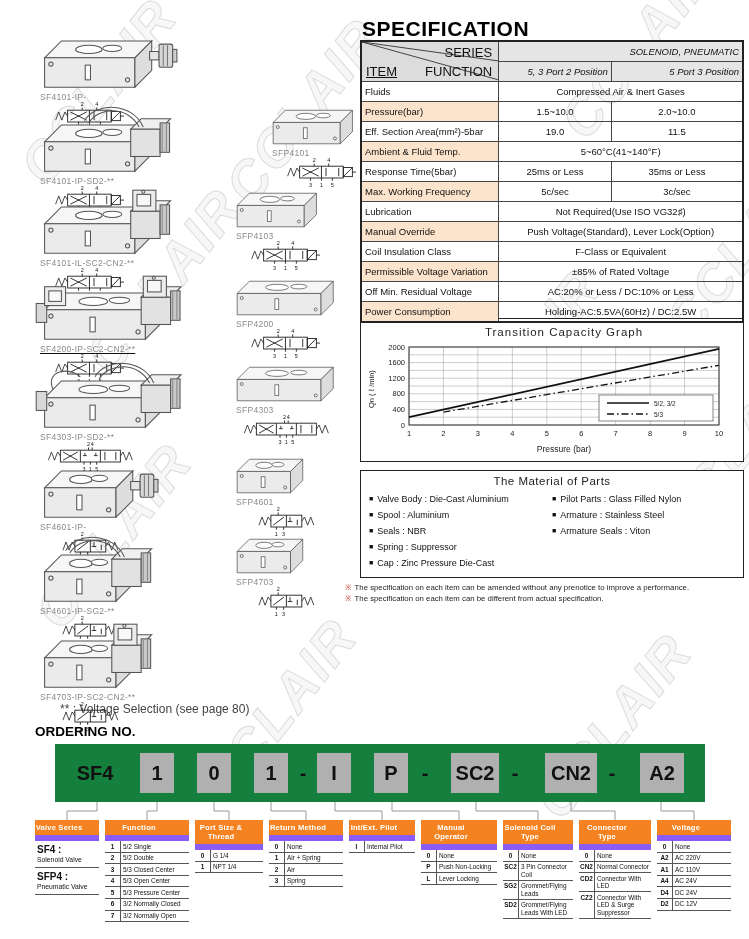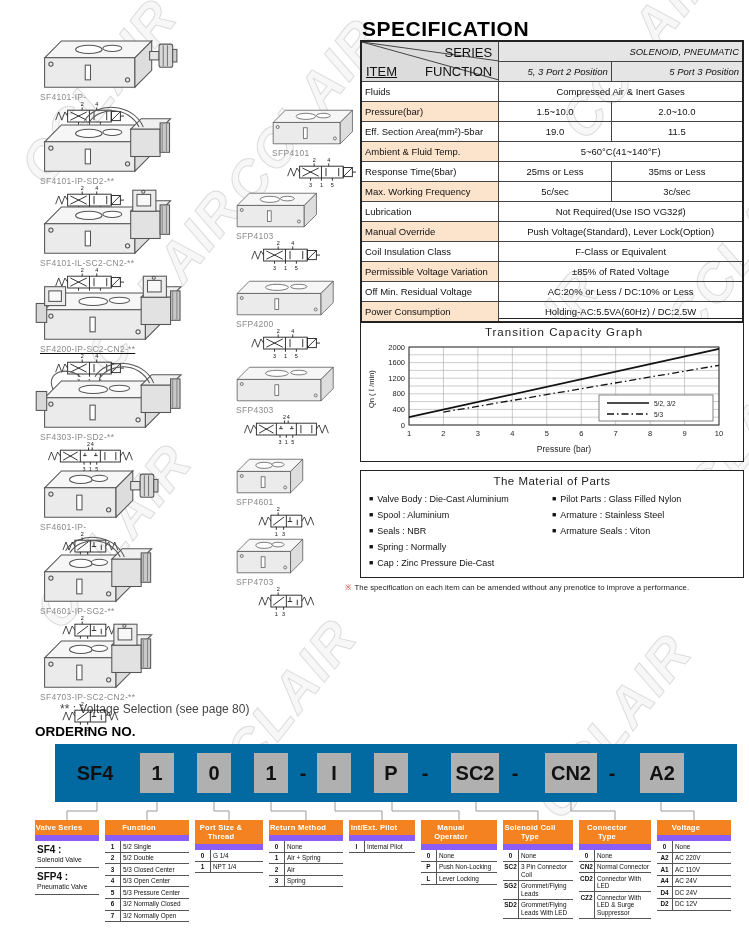--- a/index.html
+++ b/index.html
@@ -31,21 +31,21 @@
   #materials-box{position:absolute;padding:4px 8px 2px 8px;}
   #materials-title{text-align:center;font-size:11.5px;color:#222;margin-bottom:4px;letter-spacing:0.5px;}
   .mat-cols{display:flex;}
   .mat-col{flex:1;}
   .mat-item{font-size:9px;line-height:15px;white-space:nowrap;}
   .mat-item .bullet{font-size:7px;margin-right:4px;vertical-align:1px;}
   .note-line{font-size:7.8px;line-height:11px;color:#222;white-space:nowrap;}
   .note-line .star{color:#c0392b;margin-right:3px;}
   
   #ordering-title{position:absolute;font-size:13.5px;font-weight:bold;color:#000;}
-  #ordering-band{position:absolute;background:#0369a1;padding-left:32px;}
+  #ordering-band{position:absolute;background:#15803d;}
   .oseg{position:absolute;top:9px;height:40px;display:flex;align-items:center;justify-content:center;
         font-size:20px;font-weight:bold;color:#111;}
   .oseg.box{background:#b0b0b0;}
   .otable{position:absolute;top:0;}
   .ohead{background:#f58220;color:#fff;font-size:7.6px;font-weight:bold;text-align:center;
          padding:3px 16px 3px 0;letter-spacing:0.2px;}
   .obody{border-top:6px solid #8b5cf6;}
   .orow{display:flex;border-bottom:1px solid #555;align-items:stretch;}
   .ocode{width:15px;border-right:1px solid #555;text-align:center;font-size:6.4px;
          padding:1.5px 0;font-weight:bold;flex:none;}
@@ -797,32 +797,33 @@
         </svg></div>
   </div>
 
   <div id="materials-box" class="boxed-panel" style="left:360px;top:470px;width:366px;height:100px;">
     <div id="materials-title">The Material of Parts</div>
     <div class="mat-cols">
       <div class="mat-col" id="mat-left">
           <div class="mat-item"><span class="bullet">■</span><span>Valve Body</span> : <span>Die-Cast Aluminium</span></div>
           <div class="mat-item"><span class="bullet">■</span><span>Spool</span> : <span>Aluminium</span></div>
           <div class="mat-item"><span class="bullet">■</span><span>Seals</span> : <span>NBR</span></div>
-          <div class="mat-item"><span class="bullet">■</span><span>Spring</span> : <span>Normally</span></div>
+          <div class="mat-item"><span class="bullet">■</span><span>Spring</span> : <span>Suppressor</span></div>
           <div class="mat-item"><span class="bullet">■</span><span>Cap</span> : <span>Zinc Pressure Die-Cast</span></div>
         </div>
       <div class="mat-col" id="mat-right">
           <div class="mat-item"><span class="bullet">■</span><span>Pilot Parts</span> : <span>Glass Filled Nylon</span></div>
           <div class="mat-item"><span class="bullet">■</span><span>Armature</span> : <span>Stainless Steel</span></div>
           <div class="mat-item"><span class="bullet">■</span><span>Armature Seals</span> : <span>Viton</span></div>
         </div>
     </div>
   </div>
   <div class="layer" id="notes" style="left:345px;top:582px;">
       <div class="note-line"><span class="star">※</span><span>The specification on each item can be amended without any prenotice to improve a performance.</span></div>
+      <div class="note-line"><span class="star">※</span><span>The specification on each item can be different from actual specification.</span></div>
     </div>
 
   <div id="ordering-title" style="left:35px;top:724px;">ORDERING NO.</div>
   <div id="ordering-band" style="left:55px;top:744px;width:650px;height:58px;">
       <div class="oseg" style="left: 14px; width: 52px;">SF4</div>
       <div class="oseg box" style="left: 85px; width: 34px;">1</div>
       <div class="oseg box" style="left: 142px; width: 34px;">0</div>
       <div class="oseg box" style="left: 199px; width: 34px;">1</div>
       <div class="oseg" style="left: 240px; width: 16px;">-</div>
       <div class="oseg box" style="left: 262px; width: 34px;">I</div>

